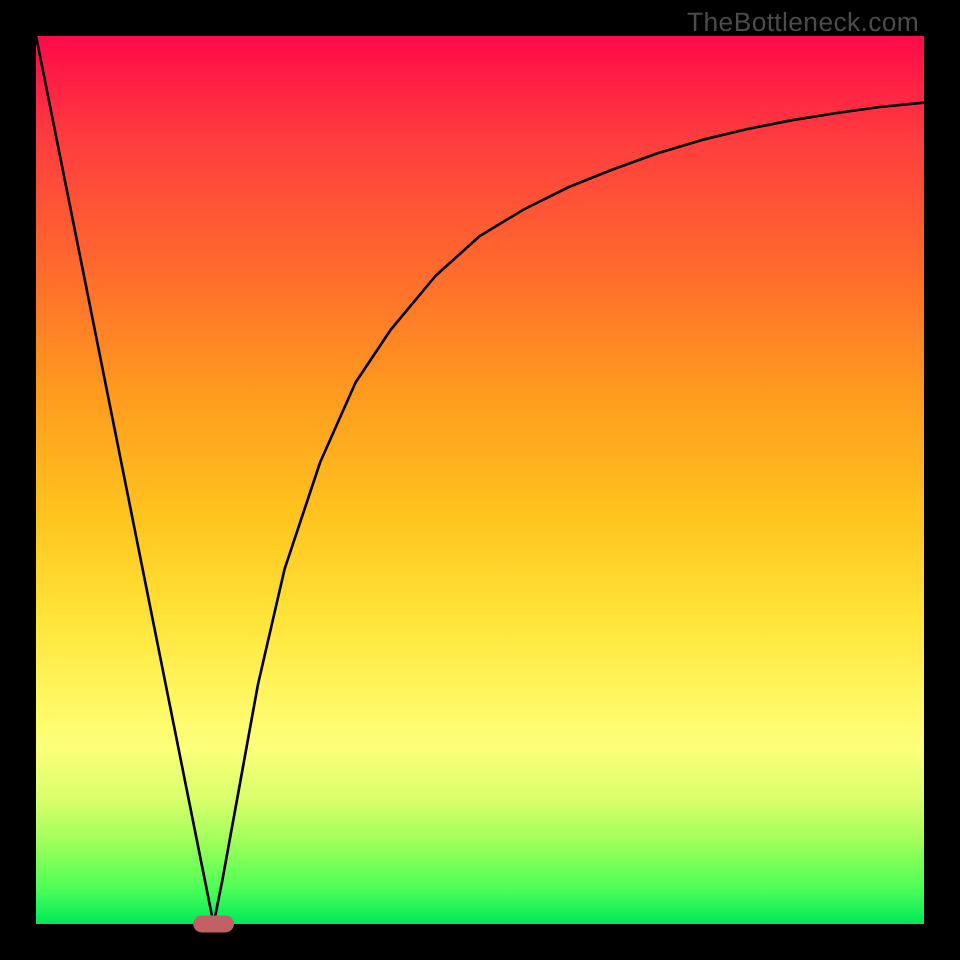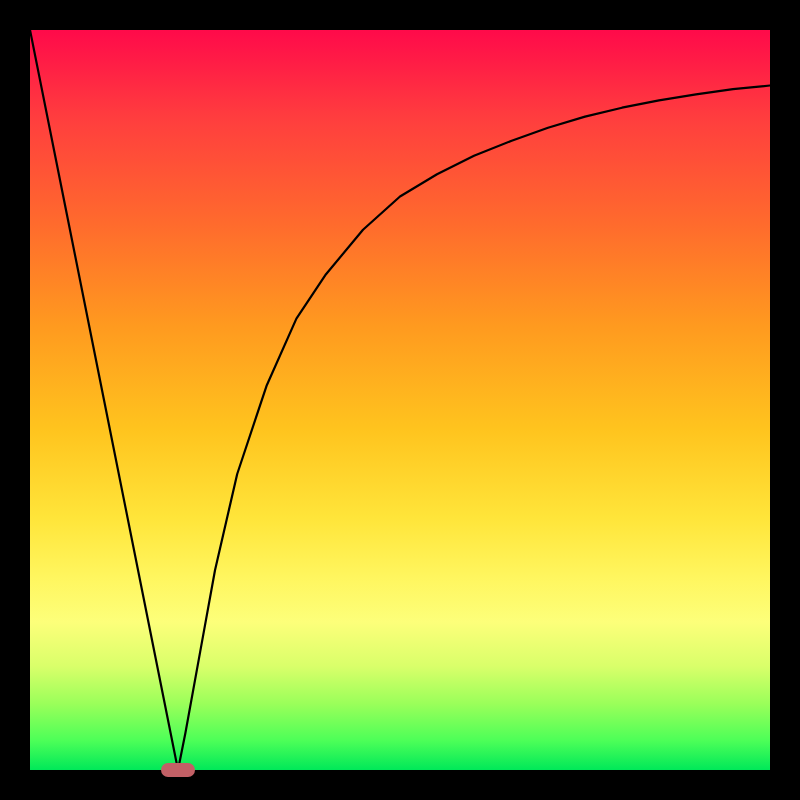--- a/index.html
+++ b/index.html
@@ -62,20 +62,21 @@
     height: 14px;
     background: #c26066;
     border-radius: 7px;
     transform: translate(-50%, -50%);
   }
 </style>
 </head>
 <body>
 
 <div class="frame">
+  <div class="watermark">TheBottleneck.com</div>
 
   <div class="plot">
     <svg class="curve" viewBox="0 0 740 740" preserveAspectRatio="none">
       <path id="curve-path" d="M0.00 0.00 L37.00 185.00 L74.00 370.00 L111.00 555.00 L125.80 629.00 L140.60 703.00 L148.00 740.00 L155.40 703.00 L170.20 621.60 L185.00 540.20 L207.20 444.00 L236.80 355.20 L266.40 288.60 L296.00 244.20 L333.00 199.80 L370.00 166.50 L407.00 144.30 L444.00 125.80 L481.00 111.00 L518.00 97.68 L555.00 86.58 L592.00 77.70 L629.00 70.30 L666.00 64.38 L703.00 59.20 L740.00 55.50" fill="none" stroke="#000" stroke-width="2.2" stroke-linejoin="round" stroke-linecap="round"></path>
     </svg>
     <div id="marker" class="marker" style="left: 148px; top: 740px;"></div>
   </div>
 </div>
 
 </body></html>

